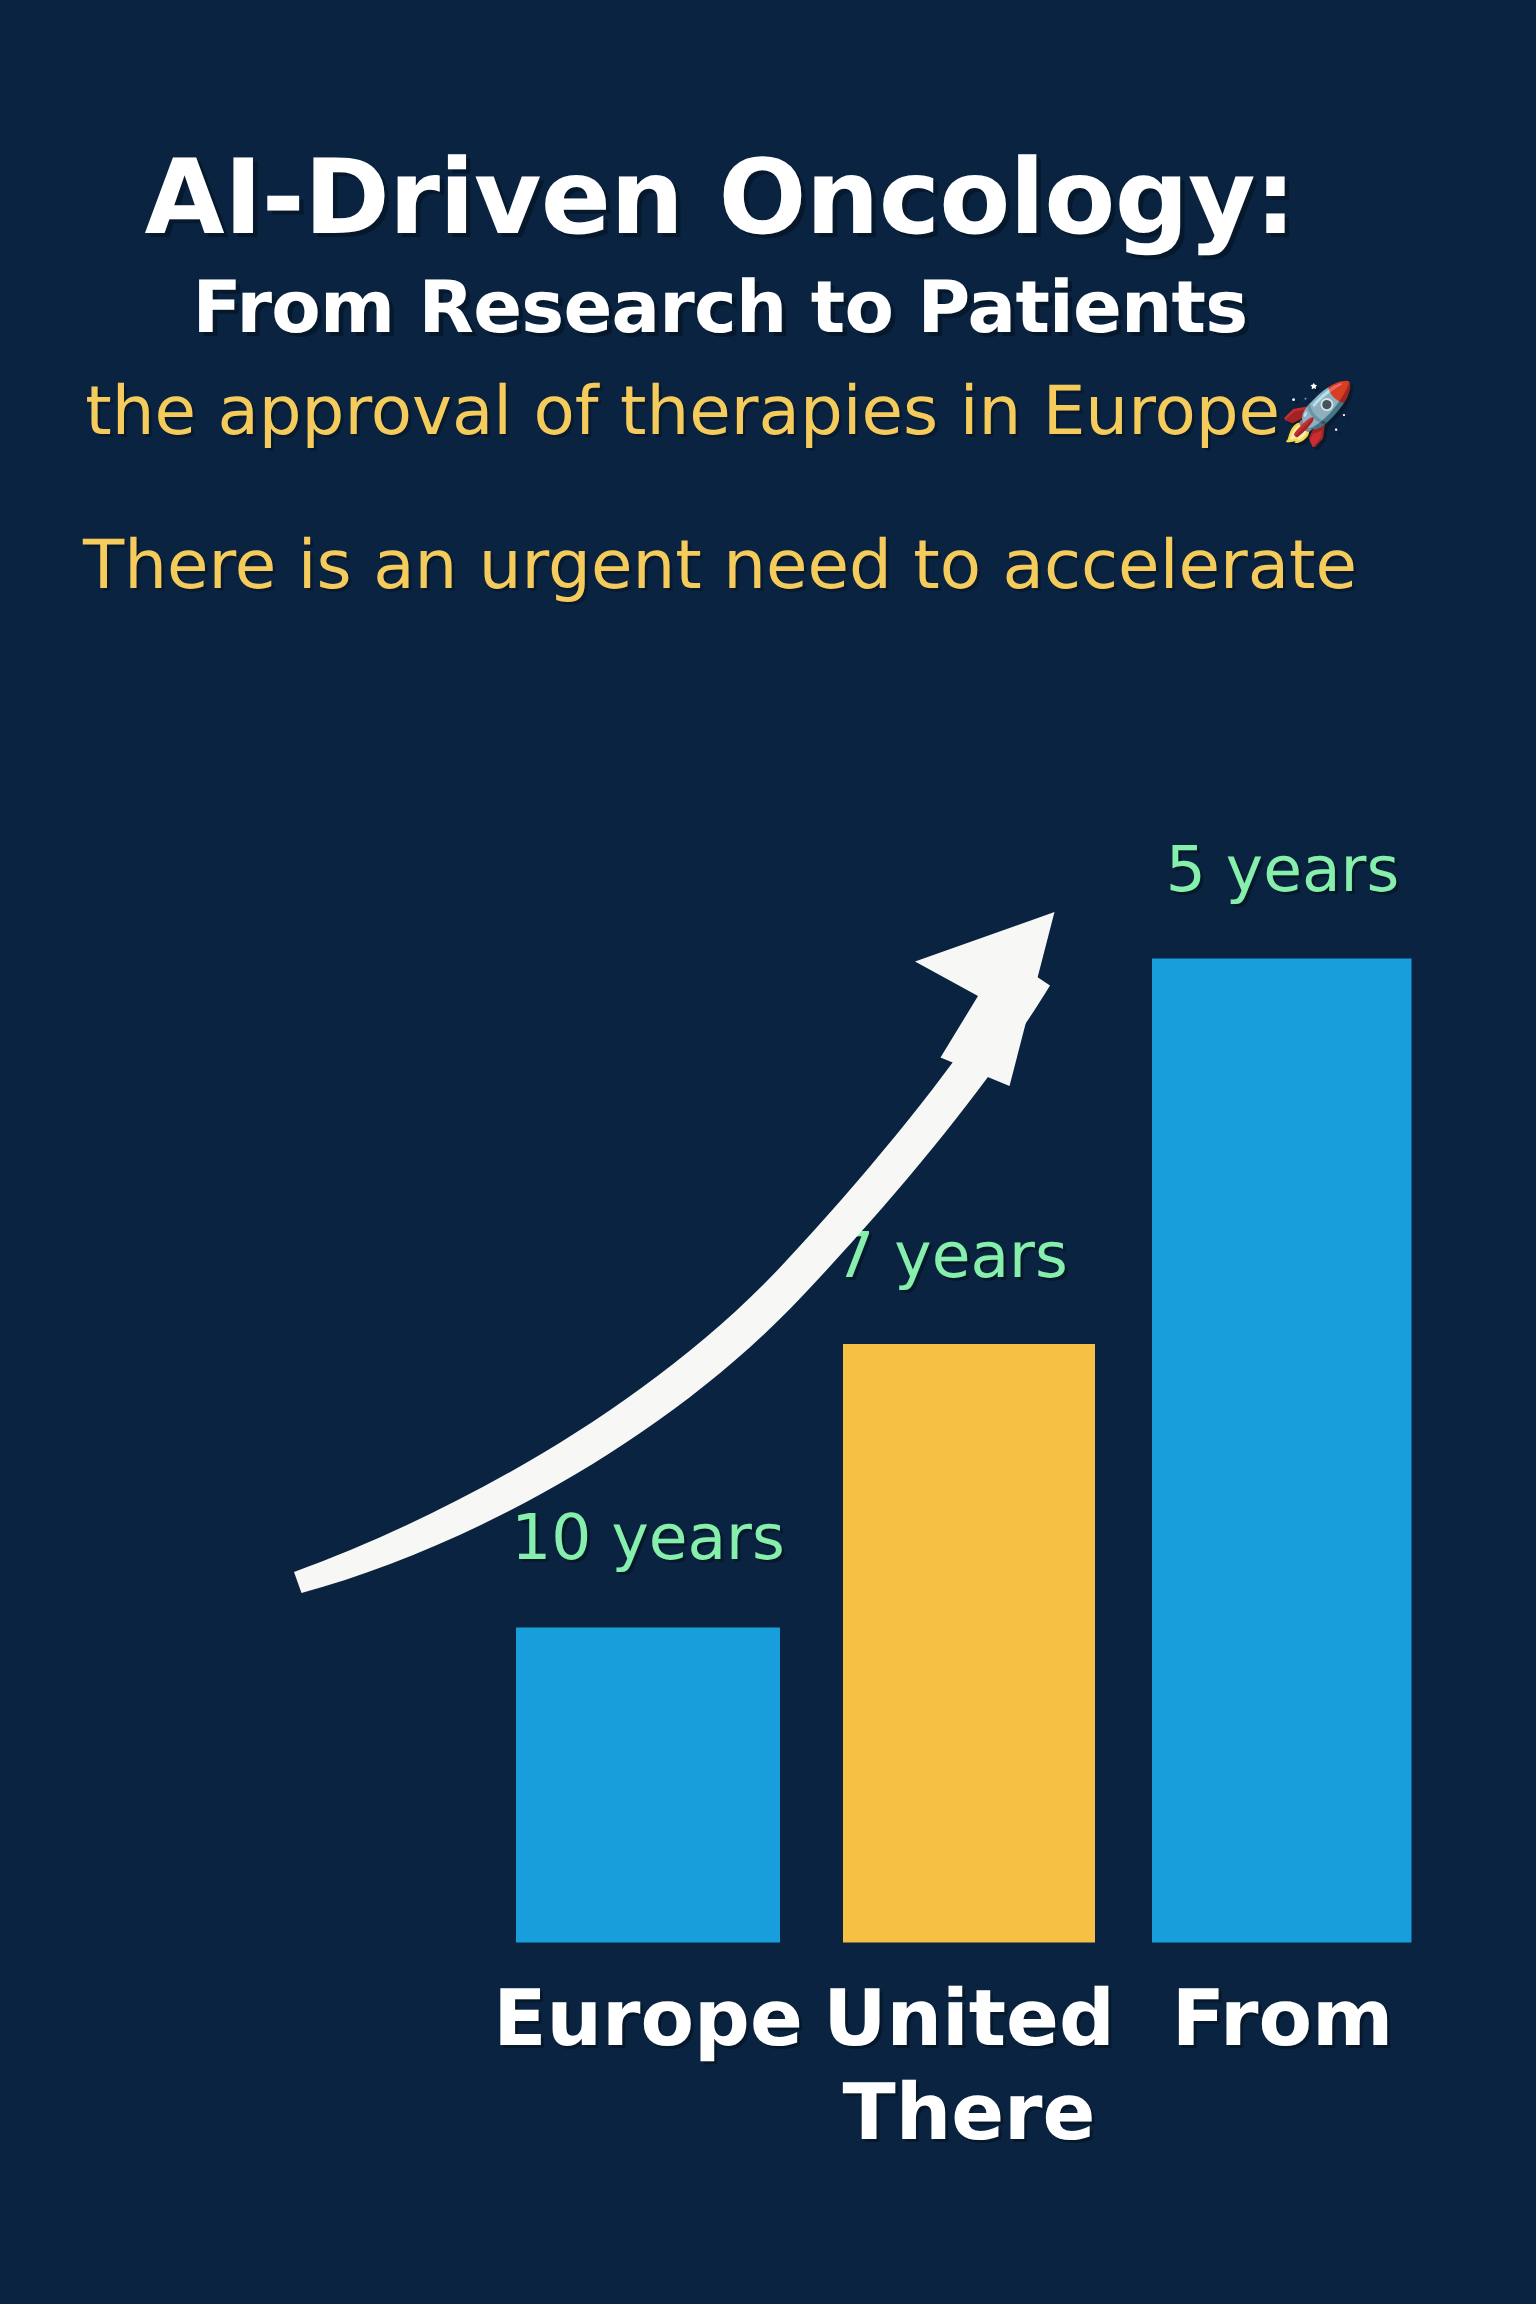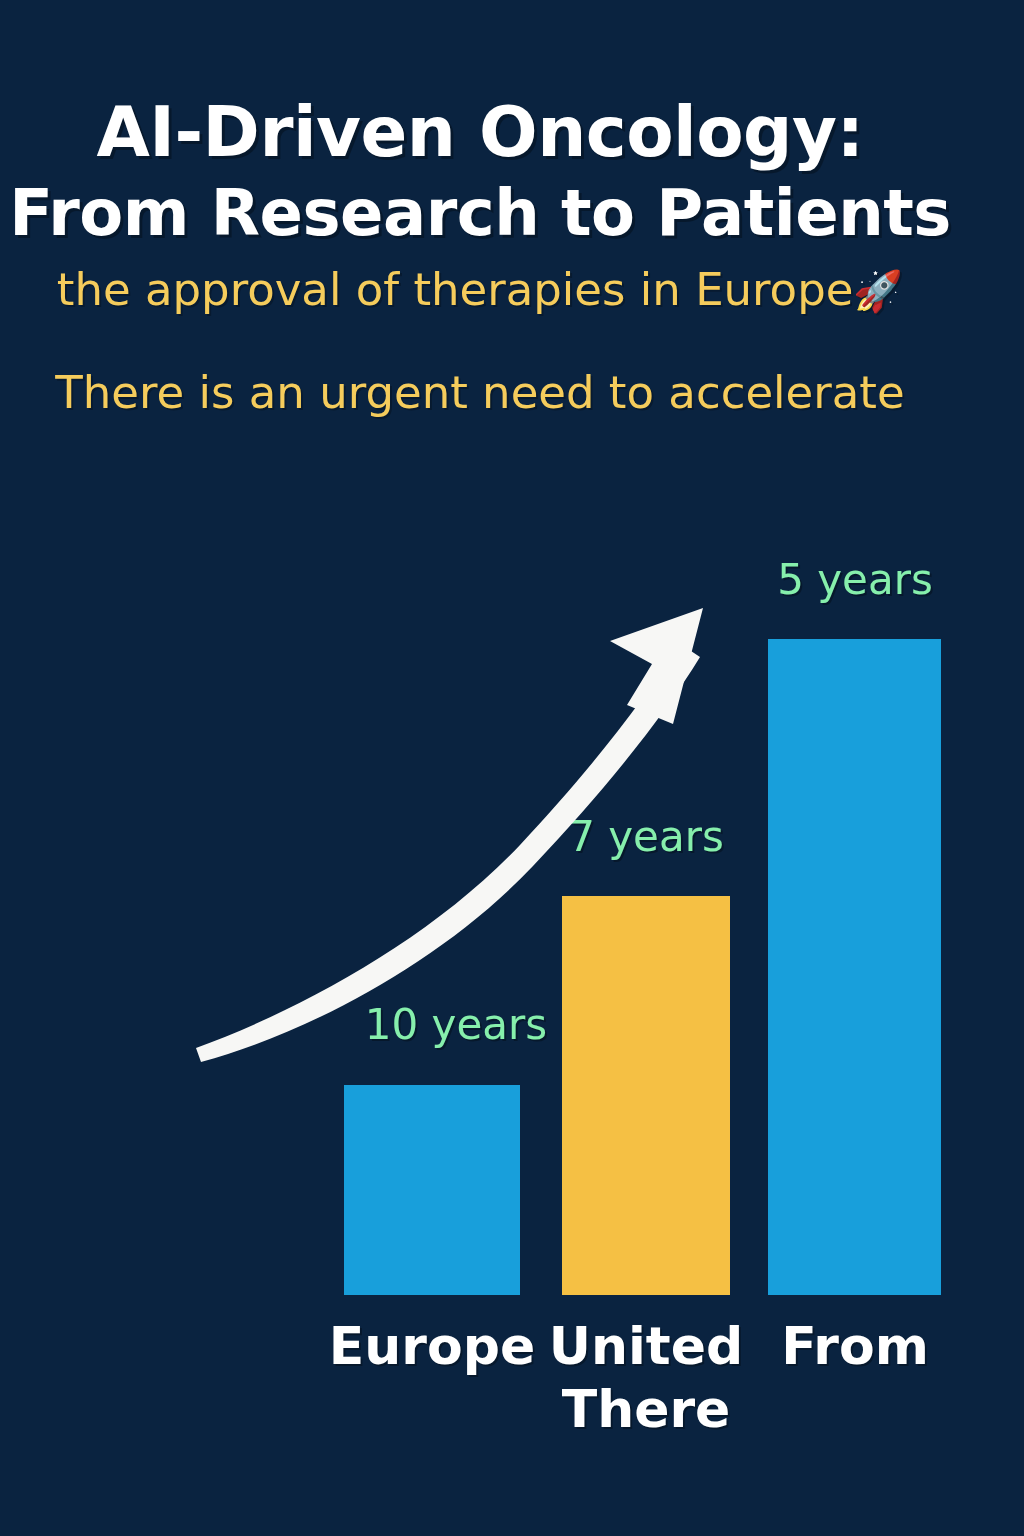--- a/index.html
+++ b/index.html
@@ -38,21 +38,21 @@
     letter-spacing: -0.5px;
     text-shadow: 3px 3px 0 rgba(0,0,0,0.30);
     white-space: nowrap;
   }
   #title-line-1 {
     font-size: 69px;
     line-height: 1.0;
     padding-top: 54px;
   }
   #title-line-2 {
-    font-size: 64px;
+    font-size: 48px;
     line-height: 1.0;
     padding-top: 14px;
   }
 
   .subtitle-line {
     font-family: "DejaVu Sans", sans-serif;
     font-weight: normal;
     color: #f5cc5c;
     text-shadow: 2px 2px 0 rgba(0,0,0,0.25);
     font-size: 45px;
@@ -125,23 +125,23 @@
   </div>
 
   <div id="chart">
 
     <div class="bar" id="bar-europe" style="left:344px; top:1085px; width:176px; height:210px; background:#189fdb;"></div>
 
     <div class="bar" id="bar-united-states" style="left:562px; top:896px; width:168px; height:399px; background:#f5c044;"></div>
 
     <div class="bar" id="bar-asia" style="left:768px; top:639px; width:173px; height:656px; background:#189fdb;"></div>
 
-    <div class="value-label" id="value-label-europe" style="left:322px; top:1000px; width:220px;margin-left:24px;">10 years</div>
+    <div class="value-label" id="value-label-europe" style="left:322px; top:1000px; width:220px;">10 years</div>
 
-    <div class="value-label" id="value-label-united-states" style="left:536px; top:812px; width:220px;">7 years</div>
+    <div class="value-label" id="value-label-united-states" style="left:524px; top:812px; width:220px;">7 years</div>
 
     <div class="value-label" id="value-label-asia" style="left:745px; top:555px; width:220px;">5 years</div>
 
     <div class="cat-label" id="cat-label-europe" style="left:322px; top:1315px; width:220px;">
       <div>Europe</div>
     </div>
 
     <div class="cat-label" id="cat-label-united-states" style="left:536px; top:1315px; width:220px;">
       <div>United</div>
       <div>There</div>

